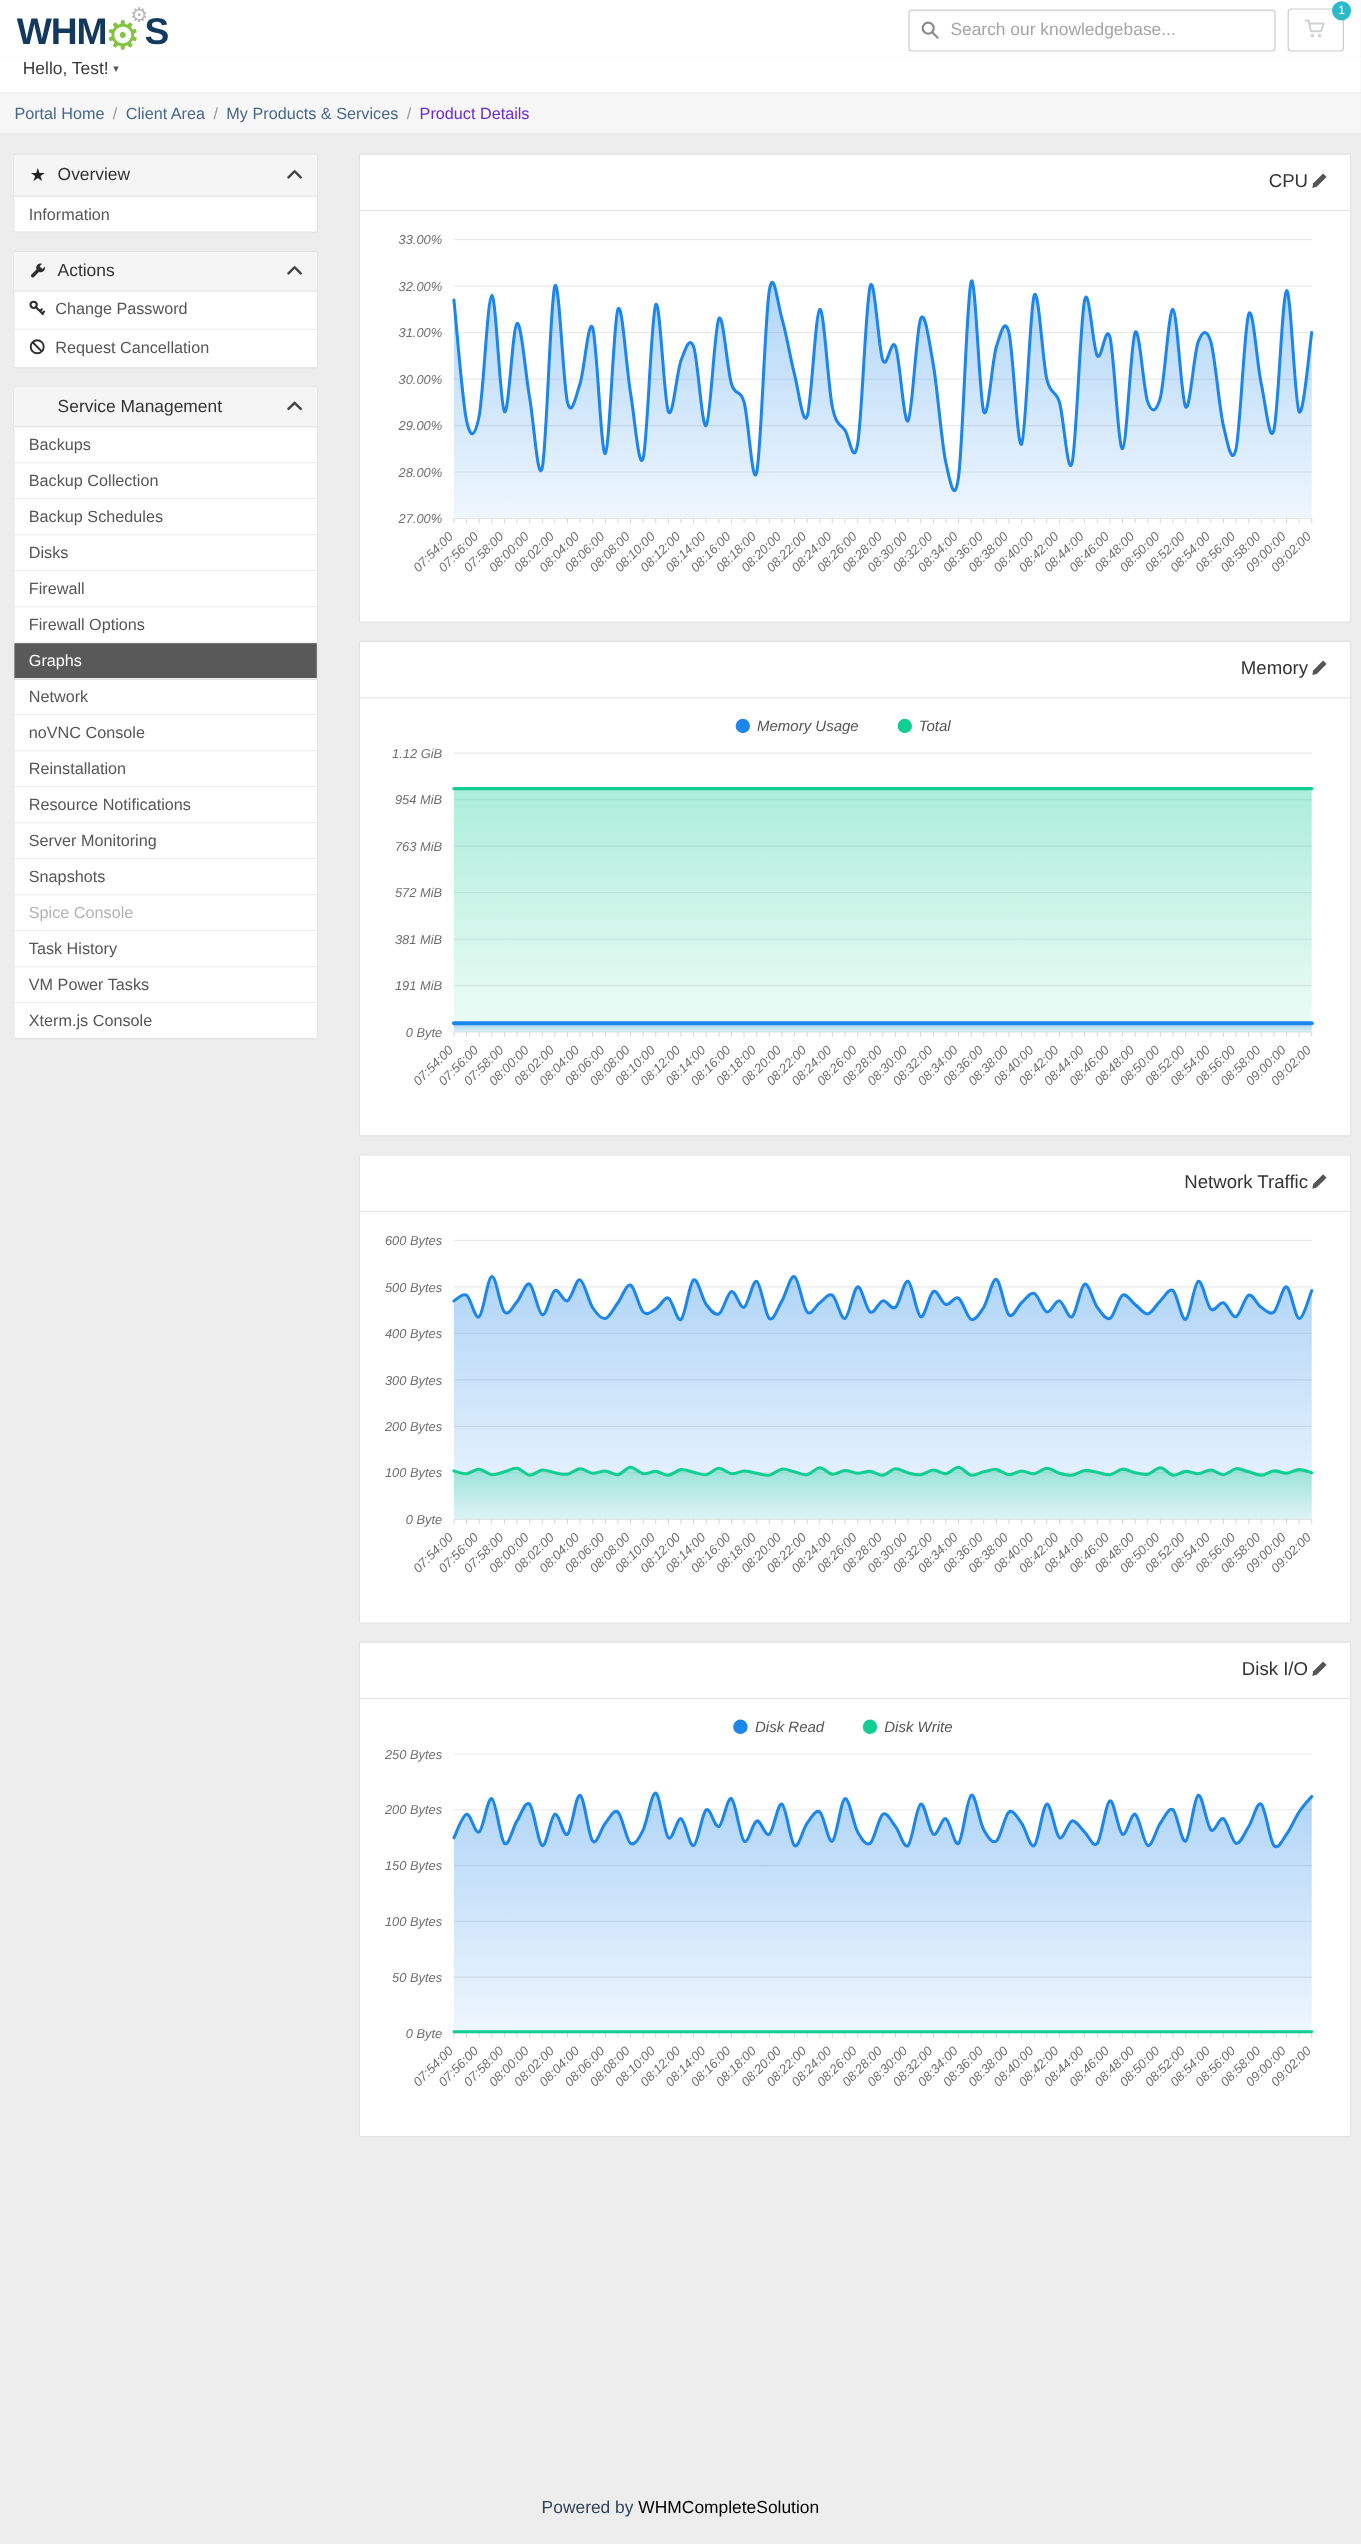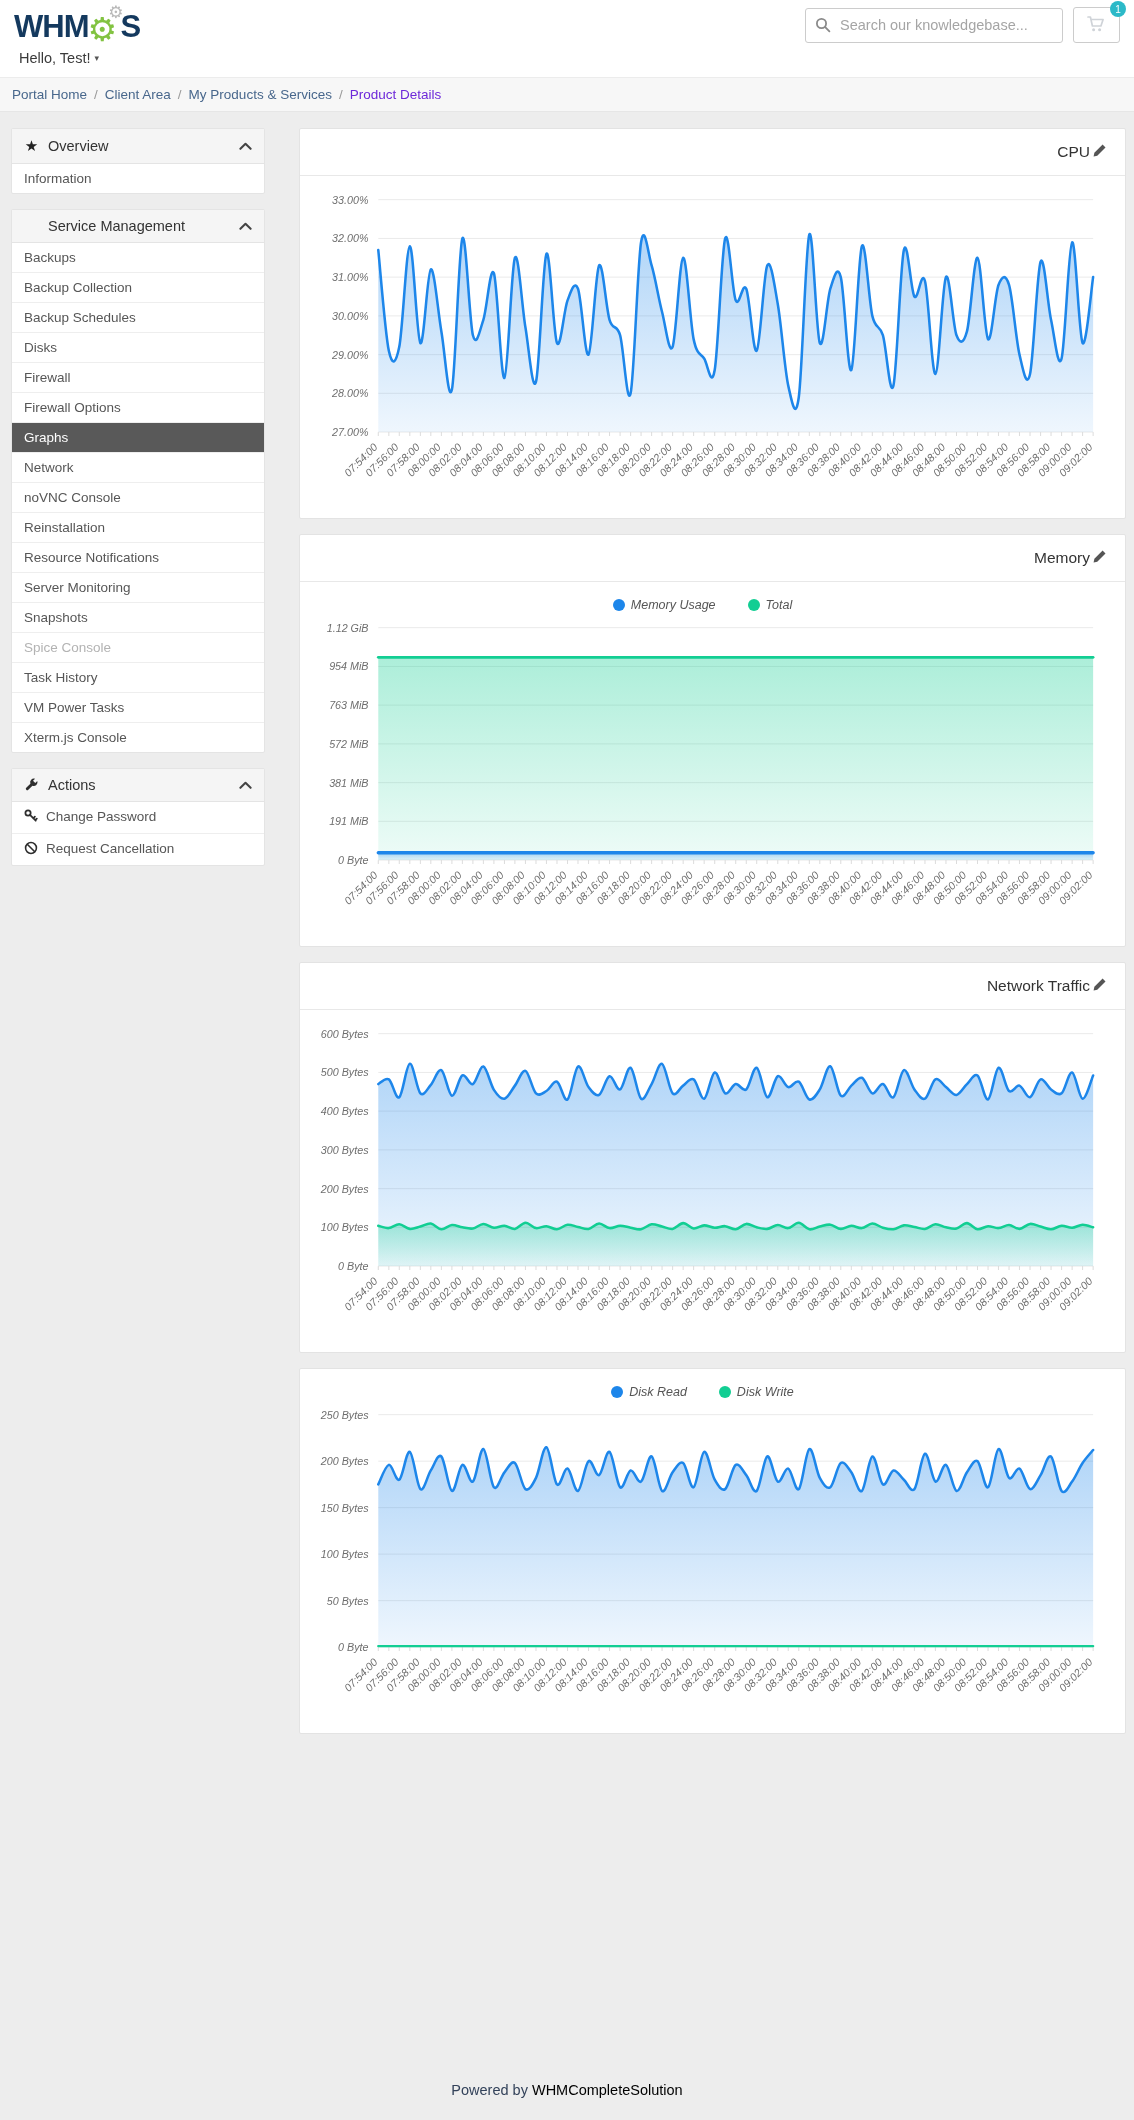--- a/index.html
+++ b/index.html
@@ -7,21 +7,21 @@
   .page { width:1134px; margin:0 auto; background:#ededed; min-height:2120px; display:flex; flex-direction:column; }
 
   
   .topbar { background:#fff; padding:7px 14px 4px 14px; display:flex; align-items:center; justify-content:space-between; }
   .logo { display:flex; align-items:flex-end; cursor:pointer; line-height:1; }
   .logo-text { font-size:31px; font-weight:bold; color:#14395e; letter-spacing:-1px; }
   .logo-gearwrap { position:relative; width:32px; height:34px; display:inline-block; }
   .logo-gear-big { position:absolute; left:-1px; bottom:-4px; font-size:33px; color:#82c341; }
   .logo-gear-small { position:absolute; right:-3px; top:-4px; font-size:17px; color:#b9b9b9; }
   .topbar-right { display:flex; align-items:center; gap:10px; }
-  .searchbox { position:relative; width:258px; }
+  .searchbox { position:relative; width:306px; }
   .searchbox input { width:100%; height:35px; border:1px solid #ccc; border-radius:3px; padding:6px 10px 6px 34px; font-size:14.5px; color:#555; font-family:inherit; outline:none; }
   .searchbox input::placeholder { color:#a5a5a5; }
   .search-ic { position:absolute; left:10px; top:9px; }
   .cartbtn { position:relative; width:47px; height:36px; background:#fff; border:1px solid #ccc; border-radius:3px; cursor:pointer; display:flex; align-items:center; justify-content:center; }
   .cart-badge { position:absolute; top:-7px; right:-7px; background:#2cb9c8; color:#fff; font-size:10px; min-width:16px; height:16px; border-radius:8px; display:flex; align-items:center; justify-content:center; padding:0 4px; }
 
   
   .mainnav { background:#fff; padding:2px 8px 10px 8px; display:flex; align-items:center; justify-content:space-between; }
   .nav-left { display:flex; align-items:center; }
   .nav-item { font-size:14.5px; color:#3a3a3a; padding:7px 11px; text-decoration:none; cursor:pointer; white-space:nowrap; }
@@ -122,82 +122,20 @@
               </svg></span>
           </div>
           <ul class="panel-items">
             <li class="side-item">
               <span>Information</span>
             </li>
           </ul>
         </section>
         <section class="panel">
           <div class="panel-head">
-            <span class="p-icon"></span>
-            <span class="p-title">Service Management</span>
-            <span class="p-chev"><svg width="13" height="9" viewBox="0 0 14 9">
-                <polyline points="1.5,7 7,1.5 12.5,7" fill="none" stroke="#444" stroke-width="2.2" stroke-linecap="round" stroke-linejoin="round"></polyline>
-              </svg></span>
-          </div>
-          <ul class="panel-items">
-            <li class="side-item">
-              <span>Backups</span>
-            </li>
-            <li class="side-item">
-              <span>Backup Collection</span>
-            </li>
-            <li class="side-item">
-              <span>Backup Schedules</span>
-            </li>
-            <li class="side-item">
-              <span>Disks</span>
-            </li>
-            <li class="side-item">
-              <span>Firewall</span>
-            </li>
-            <li class="side-item">
-              <span>Firewall Options</span>
-            </li>
-            <li class="side-item active">
-              <span>Graphs</span>
-            </li>
-            <li class="side-item">
-              <span>Network</span>
-            </li>
-            <li class="side-item">
-              <span>noVNC Console</span>
-            </li>
-            <li class="side-item">
-              <span>Reinstallation</span>
-            </li>
-            <li class="side-item">
-              <span>Resource Notifications</span>
-            </li>
-            <li class="side-item">
-              <span>Server Monitoring</span>
-            </li>
-            <li class="side-item">
-              <span>Snapshots</span>
-            </li>
-            <li class="side-item muted">
-              <span>Spice Console</span>
-            </li>
-            <li class="side-item">
-              <span>Task History</span>
-            </li>
-            <li class="side-item">
-              <span>VM Power Tasks</span>
-            </li>
-            <li class="side-item">
-              <span>Xterm.js Console</span>
-            </li>
-          </ul>
-        </section>
-        <section class="panel">
-          <div class="panel-head">
             <span class="p-icon">
               <svg width="15" height="15" viewBox="0 0 16 16">
                 <path d="M14.2 3.2a4 4 0 0 1-5.2 5L4.6 12.6a1.55 1.55 0 1 1-2.2-2.2L6.8 6a4 4 0 0 1 5-5.2L9.6 3l2.4 2.4z" fill="#2e2e2e"></path>
               </svg>
             </span>
             <span class="p-title">Actions</span>
             <span class="p-chev"><svg width="13" height="9" viewBox="0 0 14 9">
                 <polyline points="1.5,7 7,1.5 12.5,7" fill="none" stroke="#444" stroke-width="2.2" stroke-linecap="round" stroke-linejoin="round"></polyline>
               </svg></span>
           </div>
@@ -208,20 +146,82 @@
                   <path d="M6.8 6.8l6.6 6.6M10.6 10.6l1.8-1.8M12.8 12.8l1.8-1.8" stroke="#2e2e2e" stroke-width="2" fill="none" stroke-linecap="round"></path>
                 </svg></span>
               <span>Change Password</span>
             </li>
             <li class="side-item">
               <span class="i-icon"><svg width="14" height="14" viewBox="0 0 16 16">
                   <circle cx="8" cy="8" r="6.2" fill="none" stroke="#2e2e2e" stroke-width="1.8"></circle>
                   <line x1="3.7" y1="3.7" x2="12.3" y2="12.3" stroke="#2e2e2e" stroke-width="1.8"></line>
                 </svg></span>
               <span>Request Cancellation</span>
+            </li>
+          </ul>
+        </section>
+        <section class="panel">
+          <div class="panel-head">
+            <span class="p-icon"></span>
+            <span class="p-title">Service Management</span>
+            <span class="p-chev"><svg width="13" height="9" viewBox="0 0 14 9">
+                <polyline points="1.5,7 7,1.5 12.5,7" fill="none" stroke="#444" stroke-width="2.2" stroke-linecap="round" stroke-linejoin="round"></polyline>
+              </svg></span>
+          </div>
+          <ul class="panel-items">
+            <li class="side-item">
+              <span>Backups</span>
+            </li>
+            <li class="side-item">
+              <span>Backup Collection</span>
+            </li>
+            <li class="side-item">
+              <span>Backup Schedules</span>
+            </li>
+            <li class="side-item">
+              <span>Disks</span>
+            </li>
+            <li class="side-item">
+              <span>Firewall</span>
+            </li>
+            <li class="side-item">
+              <span>Firewall Options</span>
+            </li>
+            <li class="side-item active">
+              <span>Graphs</span>
+            </li>
+            <li class="side-item">
+              <span>Network</span>
+            </li>
+            <li class="side-item">
+              <span>noVNC Console</span>
+            </li>
+            <li class="side-item">
+              <span>Reinstallation</span>
+            </li>
+            <li class="side-item">
+              <span>Resource Notifications</span>
+            </li>
+            <li class="side-item">
+              <span>Server Monitoring</span>
+            </li>
+            <li class="side-item">
+              <span>Snapshots</span>
+            </li>
+            <li class="side-item muted">
+              <span>Spice Console</span>
+            </li>
+            <li class="side-item">
+              <span>Task History</span>
+            </li>
+            <li class="side-item">
+              <span>VM Power Tasks</span>
+            </li>
+            <li class="side-item">
+              <span>Xterm.js Console</span>
             </li>
           </ul>
         </section>
       </aside>
     <main class="main-col" id="charts">
         <section class="card">
           <div class="card-head">
             <span class="card-title">CPU</span>
             <button class="edit-btn">
               <span><svg width="15" height="15" viewBox="0 0 16 16">
@@ -662,20 +662,28 @@
                 <text x="806" y="268" transform="rotate(-45 806 268)" text-anchor="end" font-size="11" fill="#6e6e6e">09:02:00</text>
                 <path d="M74,65.6C75.8,64.8 81.2,58.5 84.8,60.8C88.4,63.0 91.9,81.8 95.5,79.1C99.1,76.4 102.7,45.6 106.3,44.9C109.9,44.2 113.5,71.5 117.1,75.1C120.7,78.7 124.2,70.4 127.8,66.4C131.4,62.4 135.0,49.4 138.6,51.3C142.2,53.1 145.8,76.6 149.4,77.5C153.0,78.4 156.5,58.8 160.1,56.8C163.7,54.8 167.3,67.1 170.9,65.6C174.5,64.1 178.0,46.7 181.6,47.7C185.2,48.7 188.8,66.0 192.4,71.5C196.0,77.0 199.6,81.3 203.2,80.6C206.8,79.9 210.3,72.0 213.9,67.2C217.5,62.5 221.1,50.8 224.7,52.1C228.3,53.4 231.9,71.7 235.5,75.1C239.1,78.5 242.6,74.7 246.2,72.7C249.8,70.7 253.4,61.8 257,63.2C260.6,64.7 264.2,84.0 267.8,81.4C271.4,78.8 274.9,49.8 278.5,47.7C282.1,45.6 285.7,63.9 289.3,68.7C292.9,73.5 296.5,78.5 300.1,76.7C303.7,74.9 307.2,58.5 310.8,57.6C314.4,56.7 318.0,72.5 321.6,71.1C325.2,69.6 328.8,47.3 332.4,48.9C336.0,50.5 339.5,77.8 343.1,80.6C346.7,83.4 350.3,71.5 353.9,65.6C357.5,59.6 361.0,43.3 364.6,44.9C368.2,46.5 371.8,71.4 375.4,75.1C379.0,78.8 382.6,69.6 386.2,67.2C389.8,64.8 393.3,58.6 396.9,60.8C400.5,63.0 404.1,81.8 407.7,80.6C411.3,79.4 414.9,54.6 418.5,53.7C422.1,52.8 425.6,73.1 429.2,75.1C432.8,77.1 436.4,66.3 440,65.6C443.6,64.9 447.2,73.9 450.8,71.1C454.4,68.3 457.9,47.6 461.5,48.9C465.1,50.2 468.7,77.6 472.3,79.1C475.9,80.5 479.5,59.3 483.1,57.6C486.7,55.9 490.2,67.8 493.8,68.7C497.4,69.6 501.0,61.1 504.6,63.2C508.2,65.3 511.8,80.1 515.4,81.4C519.0,82.7 522.5,76.8 526.1,71.1C529.7,65.4 533.3,46.2 536.9,47.3C540.5,48.4 544.0,74.2 547.6,77.5C551.2,80.8 554.8,70.3 558.4,67.2C562.0,64.2 565.6,57.9 569.2,59.2C572.8,60.5 576.3,74.0 579.9,75.1C583.5,76.2 587.1,64.9 590.7,65.6C594.3,66.3 597.9,81.5 601.5,79.1C605.1,76.7 608.6,52.6 612.2,51.3C615.8,50.0 619.4,66.2 623,71.1C626.6,76.0 630.2,82.3 633.8,80.6C637.4,78.9 640.9,62.8 644.5,60.8C648.1,58.8 651.7,66.0 655.3,68.7C658.9,71.4 662.5,77.2 666.1,76.7C669.7,76.2 673.2,68.9 676.8,65.6C680.4,62.3 684.0,54.2 687.6,56.8C691.2,59.4 694.8,82.7 698.4,81.4C702.0,80.1 705.5,50.4 709.1,48.9C712.7,47.4 716.3,69.7 719.9,72.7C723.5,75.8 727.0,66.1 730.6,67.2C734.2,68.3 737.8,80.2 741.4,79.1C745.0,78.0 748.6,62.1 752.2,60.8C755.8,59.5 759.3,68.7 762.9,71.1C766.5,73.5 770.1,78.0 773.7,75.1C777.3,72.2 780.9,52.8 784.5,53.7C788.1,54.6 791.6,80.1 795.2,80.6C798.8,81.1 804.2,60.8 806,56.8 L806,252 L74,252 Z" fill="url(#g-network-0)" stroke="none"></path>
                 <path d="M74,65.6C75.8,64.8 81.2,58.5 84.8,60.8C88.4,63.0 91.9,81.8 95.5,79.1C99.1,76.4 102.7,45.6 106.3,44.9C109.9,44.2 113.5,71.5 117.1,75.1C120.7,78.7 124.2,70.4 127.8,66.4C131.4,62.4 135.0,49.4 138.6,51.3C142.2,53.1 145.8,76.6 149.4,77.5C153.0,78.4 156.5,58.8 160.1,56.8C163.7,54.8 167.3,67.1 170.9,65.6C174.5,64.1 178.0,46.7 181.6,47.7C185.2,48.7 188.8,66.0 192.4,71.5C196.0,77.0 199.6,81.3 203.2,80.6C206.8,79.9 210.3,72.0 213.9,67.2C217.5,62.5 221.1,50.8 224.7,52.1C228.3,53.4 231.9,71.7 235.5,75.1C239.1,78.5 242.6,74.7 246.2,72.7C249.8,70.7 253.4,61.8 257,63.2C260.6,64.7 264.2,84.0 267.8,81.4C271.4,78.8 274.9,49.8 278.5,47.7C282.1,45.6 285.7,63.9 289.3,68.7C292.9,73.5 296.5,78.5 300.1,76.7C303.7,74.9 307.2,58.5 310.8,57.6C314.4,56.7 318.0,72.5 321.6,71.1C325.2,69.6 328.8,47.3 332.4,48.9C336.0,50.5 339.5,77.8 343.1,80.6C346.7,83.4 350.3,71.5 353.9,65.6C357.5,59.6 361.0,43.3 364.6,44.9C368.2,46.5 371.8,71.4 375.4,75.1C379.0,78.8 382.6,69.6 386.2,67.2C389.8,64.8 393.3,58.6 396.9,60.8C400.5,63.0 404.1,81.8 407.7,80.6C411.3,79.4 414.9,54.6 418.5,53.7C422.1,52.8 425.6,73.1 429.2,75.1C432.8,77.1 436.4,66.3 440,65.6C443.6,64.9 447.2,73.9 450.8,71.1C454.4,68.3 457.9,47.6 461.5,48.9C465.1,50.2 468.7,77.6 472.3,79.1C475.9,80.5 479.5,59.3 483.1,57.6C486.7,55.9 490.2,67.8 493.8,68.7C497.4,69.6 501.0,61.1 504.6,63.2C508.2,65.3 511.8,80.1 515.4,81.4C519.0,82.7 522.5,76.8 526.1,71.1C529.7,65.4 533.3,46.2 536.9,47.3C540.5,48.4 544.0,74.2 547.6,77.5C551.2,80.8 554.8,70.3 558.4,67.2C562.0,64.2 565.6,57.9 569.2,59.2C572.8,60.5 576.3,74.0 579.9,75.1C583.5,76.2 587.1,64.9 590.7,65.6C594.3,66.3 597.9,81.5 601.5,79.1C605.1,76.7 608.6,52.6 612.2,51.3C615.8,50.0 619.4,66.2 623,71.1C626.6,76.0 630.2,82.3 633.8,80.6C637.4,78.9 640.9,62.8 644.5,60.8C648.1,58.8 651.7,66.0 655.3,68.7C658.9,71.4 662.5,77.2 666.1,76.7C669.7,76.2 673.2,68.9 676.8,65.6C680.4,62.3 684.0,54.2 687.6,56.8C691.2,59.4 694.8,82.7 698.4,81.4C702.0,80.1 705.5,50.4 709.1,48.9C712.7,47.4 716.3,69.7 719.9,72.7C723.5,75.8 727.0,66.1 730.6,67.2C734.2,68.3 737.8,80.2 741.4,79.1C745.0,78.0 748.6,62.1 752.2,60.8C755.8,59.5 759.3,68.7 762.9,71.1C766.5,73.5 770.1,78.0 773.7,75.1C777.3,72.2 780.9,52.8 784.5,53.7C788.1,54.6 791.6,80.1 795.2,80.6C798.8,81.1 804.2,60.8 806,56.8" fill="none" stroke="#1d86ea" stroke-width="2.6" stroke-linejoin="round" stroke-linecap="round"></path>
                 <path d="M74,210.7C75.8,211.1 81.2,213.3 84.8,213.1C88.4,212.8 91.9,209.1 95.5,209.2C99.1,209.3 102.7,213.5 106.3,213.9C109.9,214.3 113.5,212.4 117.1,211.5C120.7,210.6 124.2,207.9 127.8,208.4C131.4,208.9 135.0,214.0 138.6,214.3C142.2,214.6 145.8,210.3 149.4,210C153.0,209.7 156.5,211.7 160.1,212.3C163.7,212.9 167.3,214.1 170.9,213.5C174.5,212.9 178.0,208.9 181.6,208.8C185.2,208.7 188.8,212.4 192.4,212.7C196.0,213.0 199.6,210.5 203.2,210.7C206.8,210.9 210.3,214.4 213.9,213.9C217.5,213.4 221.1,207.7 224.7,207.6C228.3,207.5 231.9,212.5 235.5,213.1C239.1,213.7 242.6,210.9 246.2,211.1C249.8,211.3 253.4,214.6 257,214.3C260.6,214.1 264.2,210.0 267.8,209.6C271.4,209.2 274.9,211.2 278.5,211.9C282.1,212.6 285.7,214.5 289.3,213.9C292.9,213.3 296.5,208.5 300.1,208.4C303.7,208.3 307.2,212.7 310.8,213.1C314.4,213.5 318.0,210.8 321.6,210.7C325.2,210.6 328.8,212.1 332.4,212.7C336.0,213.3 339.5,214.9 343.1,214.3C346.7,213.7 350.3,209.7 353.9,209.2C357.5,208.7 361.0,210.7 364.6,211.5C368.2,212.3 371.8,214.5 375.4,213.9C379.0,213.3 382.6,208.1 386.2,208C389.8,207.9 393.3,213.1 396.9,213.5C400.5,213.9 404.1,210.4 407.7,210.3C411.3,210.2 414.9,212.6 418.5,212.7C422.1,212.8 425.6,210.8 429.2,211.1C432.8,211.4 436.4,214.7 440,214.3C443.6,213.9 447.2,209.1 450.8,208.8C454.4,208.5 457.9,211.5 461.5,212.3C465.1,213.2 468.7,214.3 472.3,213.9C475.9,213.5 479.5,210.1 483.1,210C486.7,209.9 490.2,213.5 493.8,213.1C497.4,212.7 501.0,207.4 504.6,207.6C508.2,207.8 511.8,213.7 515.4,214.3C519.0,215.0 522.5,212.3 526.1,211.5C529.7,210.7 533.3,209.2 536.9,209.6C540.5,210.0 544.0,213.7 547.6,213.9C551.2,214.1 554.8,210.8 558.4,210.7C562.0,210.6 565.6,213.5 569.2,213.1C572.8,212.7 576.3,208.5 579.9,208.4C583.5,208.3 587.1,211.7 590.7,212.7C594.3,213.7 597.9,214.7 601.5,214.3C605.1,213.9 608.6,210.7 612.2,210.3C615.8,209.9 619.4,211.3 623,211.9C626.6,212.5 630.2,214.4 633.8,213.9C637.4,213.4 640.9,209.5 644.5,209.2C648.1,208.9 651.7,211.6 655.3,212.3C658.9,213.0 662.5,214.2 666.1,213.5C669.7,212.8 673.2,207.9 676.8,208C680.4,208.1 684.0,213.8 687.6,214.3C691.2,214.8 694.8,211.3 698.4,211.1C702.0,210.9 705.5,213.3 709.1,213.1C712.7,212.9 716.3,209.9 719.9,210C723.5,210.1 727.0,214.1 730.6,213.9C734.2,213.7 737.8,209.2 741.4,208.8C745.0,208.4 748.6,210.6 752.2,211.5C755.8,212.4 759.3,214.4 762.9,214.3C766.5,214.2 770.1,211.0 773.7,210.7C777.3,210.4 780.9,212.9 784.5,212.7C788.1,212.5 791.6,209.7 795.2,209.6C798.8,209.5 804.2,211.9 806,212.3 L806,252 L74,252 Z" fill="url(#g-network-1)" stroke="none"></path>
                 <path d="M74,210.7C75.8,211.1 81.2,213.3 84.8,213.1C88.4,212.8 91.9,209.1 95.5,209.2C99.1,209.3 102.7,213.5 106.3,213.9C109.9,214.3 113.5,212.4 117.1,211.5C120.7,210.6 124.2,207.9 127.8,208.4C131.4,208.9 135.0,214.0 138.6,214.3C142.2,214.6 145.8,210.3 149.4,210C153.0,209.7 156.5,211.7 160.1,212.3C163.7,212.9 167.3,214.1 170.9,213.5C174.5,212.9 178.0,208.9 181.6,208.8C185.2,208.7 188.8,212.4 192.4,212.7C196.0,213.0 199.6,210.5 203.2,210.7C206.8,210.9 210.3,214.4 213.9,213.9C217.5,213.4 221.1,207.7 224.7,207.6C228.3,207.5 231.9,212.5 235.5,213.1C239.1,213.7 242.6,210.9 246.2,211.1C249.8,211.3 253.4,214.6 257,214.3C260.6,214.1 264.2,210.0 267.8,209.6C271.4,209.2 274.9,211.2 278.5,211.9C282.1,212.6 285.7,214.5 289.3,213.9C292.9,213.3 296.5,208.5 300.1,208.4C303.7,208.3 307.2,212.7 310.8,213.1C314.4,213.5 318.0,210.8 321.6,210.7C325.2,210.6 328.8,212.1 332.4,212.7C336.0,213.3 339.5,214.9 343.1,214.3C346.7,213.7 350.3,209.7 353.9,209.2C357.5,208.7 361.0,210.7 364.6,211.5C368.2,212.3 371.8,214.5 375.4,213.9C379.0,213.3 382.6,208.1 386.2,208C389.8,207.9 393.3,213.1 396.9,213.5C400.5,213.9 404.1,210.4 407.7,210.3C411.3,210.2 414.9,212.6 418.5,212.7C422.1,212.8 425.6,210.8 429.2,211.1C432.8,211.4 436.4,214.7 440,214.3C443.6,213.9 447.2,209.1 450.8,208.8C454.4,208.5 457.9,211.5 461.5,212.3C465.1,213.2 468.7,214.3 472.3,213.9C475.9,213.5 479.5,210.1 483.1,210C486.7,209.9 490.2,213.5 493.8,213.1C497.4,212.7 501.0,207.4 504.6,207.6C508.2,207.8 511.8,213.7 515.4,214.3C519.0,215.0 522.5,212.3 526.1,211.5C529.7,210.7 533.3,209.2 536.9,209.6C540.5,210.0 544.0,213.7 547.6,213.9C551.2,214.1 554.8,210.8 558.4,210.7C562.0,210.6 565.6,213.5 569.2,213.1C572.8,212.7 576.3,208.5 579.9,208.4C583.5,208.3 587.1,211.7 590.7,212.7C594.3,213.7 597.9,214.7 601.5,214.3C605.1,213.9 608.6,210.7 612.2,210.3C615.8,209.9 619.4,211.3 623,211.9C626.6,212.5 630.2,214.4 633.8,213.9C637.4,213.4 640.9,209.5 644.5,209.2C648.1,208.9 651.7,211.6 655.3,212.3C658.9,213.0 662.5,214.2 666.1,213.5C669.7,212.8 673.2,207.9 676.8,208C680.4,208.1 684.0,213.8 687.6,214.3C691.2,214.8 694.8,211.3 698.4,211.1C702.0,210.9 705.5,213.3 709.1,213.1C712.7,212.9 716.3,209.9 719.9,210C723.5,210.1 727.0,214.1 730.6,213.9C734.2,213.7 737.8,209.2 741.4,208.8C745.0,208.4 748.6,210.6 752.2,211.5C755.8,212.4 759.3,214.4 762.9,214.3C766.5,214.2 770.1,211.0 773.7,210.7C777.3,210.4 780.9,212.9 784.5,212.7C788.1,212.5 791.6,209.7 795.2,209.6C798.8,209.5 804.2,211.9 806,212.3" fill="none" stroke="#12ce93" stroke-width="2.6" stroke-linejoin="round" stroke-linecap="round"></path>
               </svg>
             </div>
           </div>
         </section>
         <section class="card">
+          <div class="card-head">
+            <span class="card-title">Disk I/O</span>
+            <button class="edit-btn">
+              <span><svg width="15" height="15" viewBox="0 0 16 16">
+                  <path d="M11.3 1.6l3.1 3.1L5.6 13.5l-3.9 1 .8-4.1z" fill="#555"></path>
+                </svg></span>
+            </button>
+          </div>
           <div class="card-body">
             <div class="legend">
               <span class="legend-item">
                 <span class="legend-dot" style="background: rgb(29, 134, 234);"></span>
                 <span>Disk Read</span>
               </span>
               <span class="legend-item">
                 <span class="legend-dot" style="background: rgb(18, 206, 147);"></span>
                 <span>Disk Write</span>
               </span>

